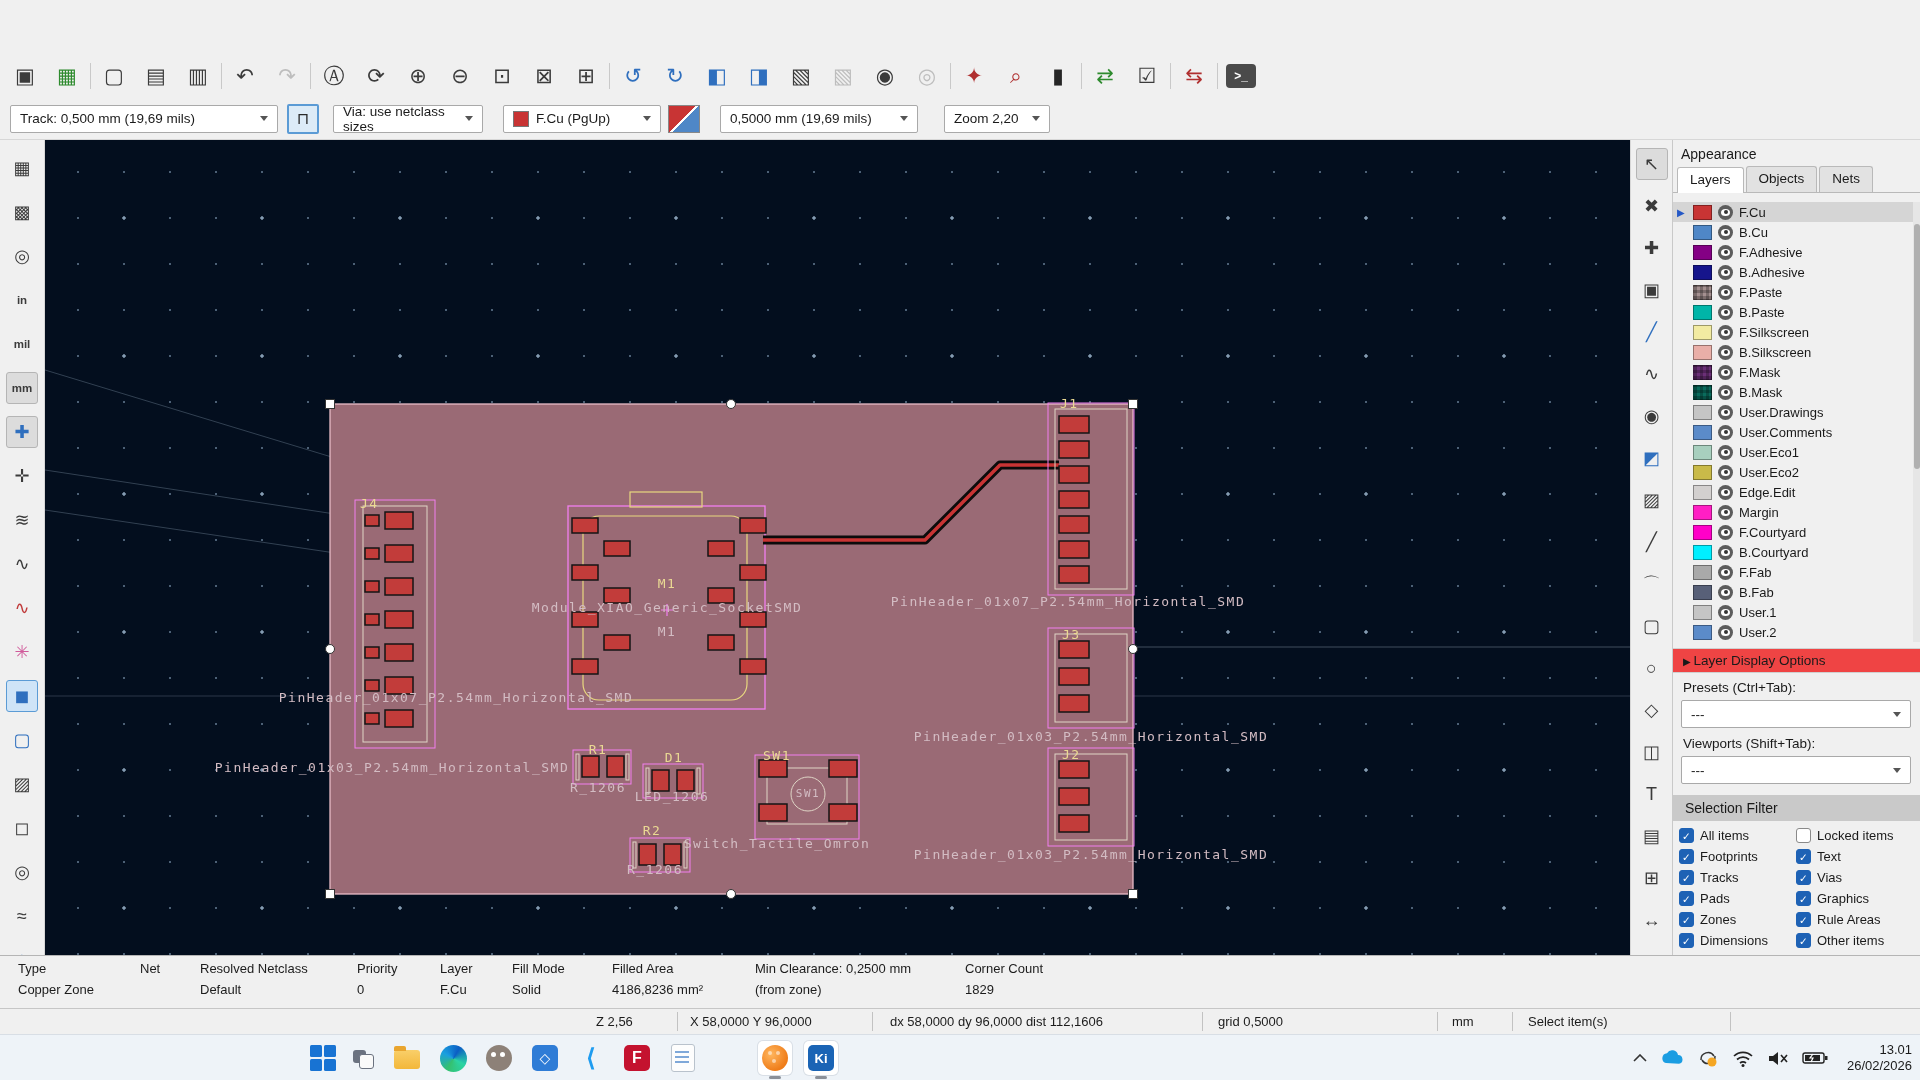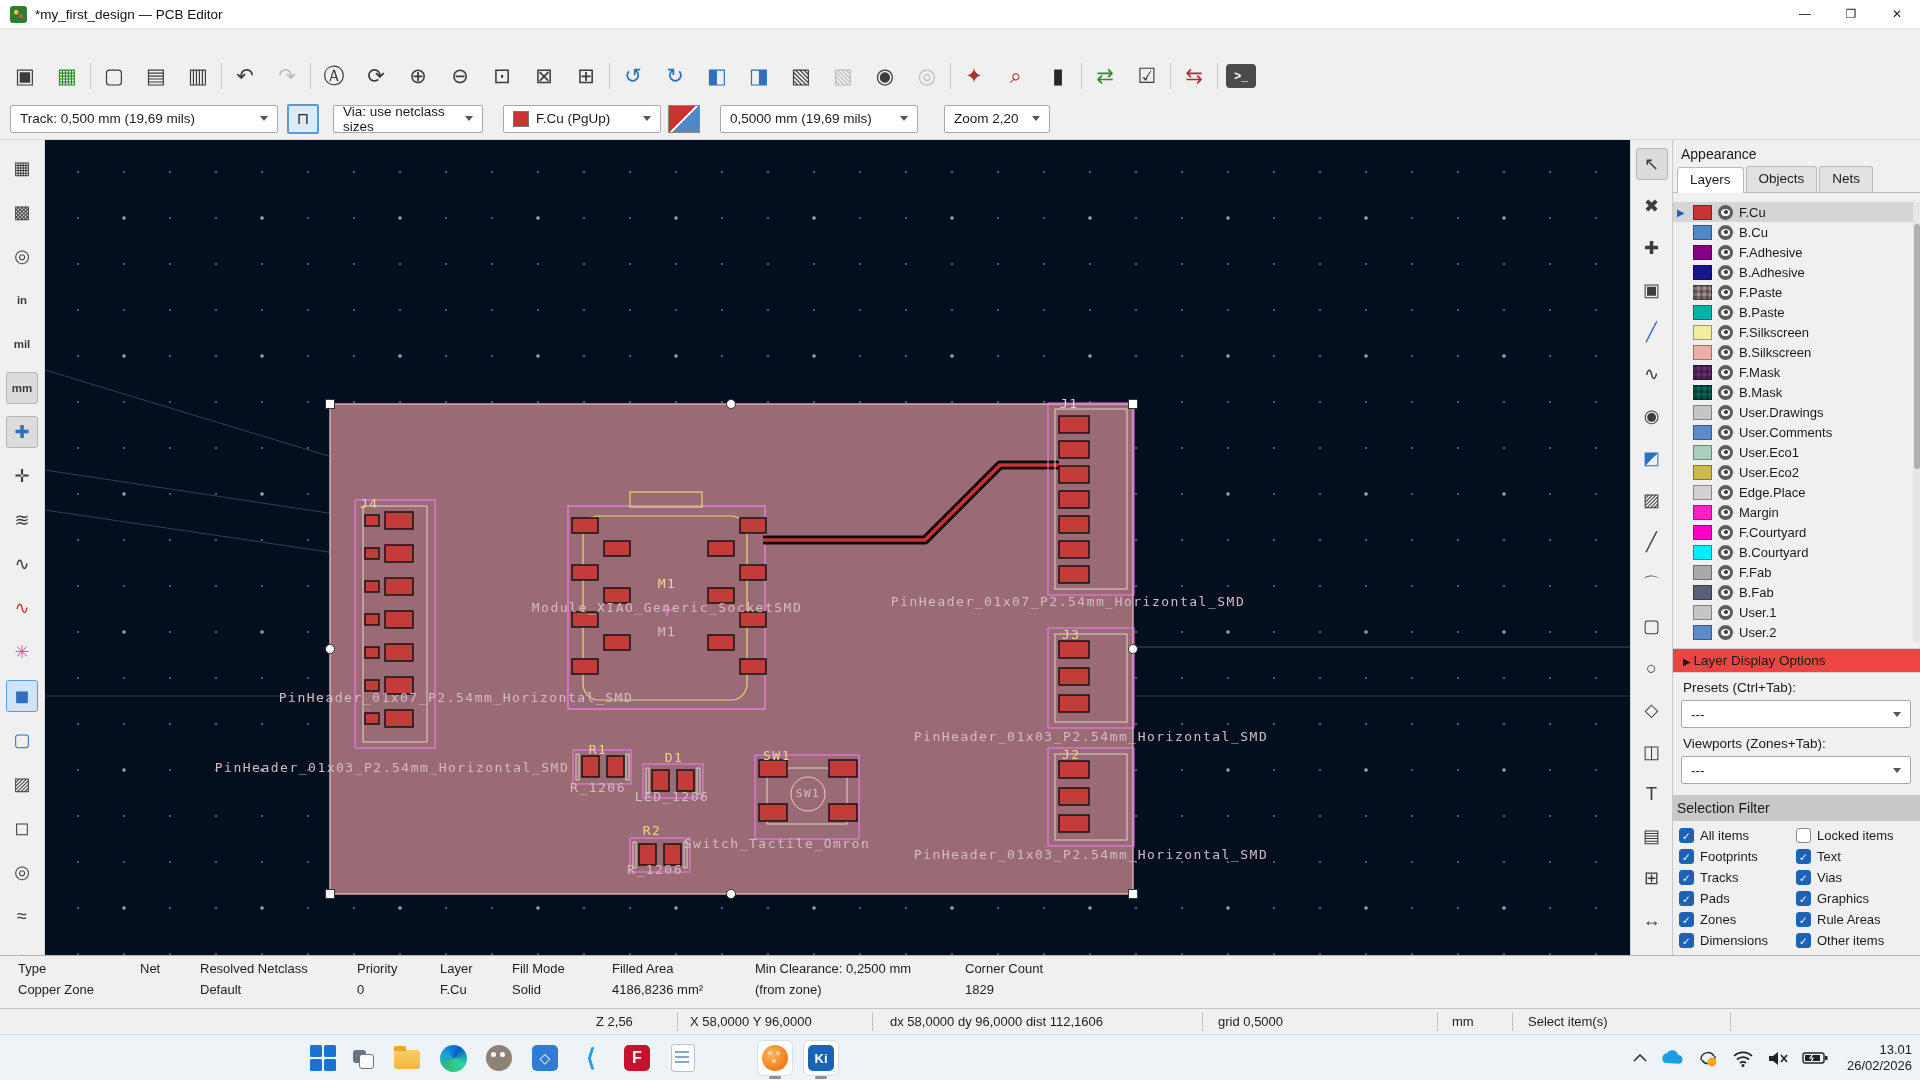--- a/index.html
+++ b/index.html
@@ -75,21 +75,21 @@
   .eye{width:15px;height:15px;border-radius:50%;background:#5c5c5c;position:relative;flex:none;}
   .eye::after{content:"";position:absolute;left:3px;right:3px;top:4px;bottom:4px;background:#fff;border-radius:50%;}
   .eye::before{content:"";position:absolute;left:5.5px;top:5.5px;width:4px;height:4px;background:#333;border-radius:50%;z-index:1;}
   .layer-name{font-size:13px;color:#1a1a1a;white-space:nowrap;}
   #vscroll{position:absolute;left:240px;top:62px;width:8px;height:440px;background:#e6e6e6;}
   #vthumb{position:absolute;left:1px;top:22px;width:6px;height:245px;background:#b0b0b0;border-radius:3px;}
   #ldo{position:absolute;left:0;top:508px;width:248px;font-size:13.5px;color:#1a1a1a;padding:4px 0 4px 10px;background:#ef4444;border-top:1px solid #d0d0d0;border-bottom:1px solid #d0d0d0;box-sizing:border-box;}
   #ldo::before{content:"▶ ";font-size:10px;}
   .plabel{position:absolute;left:10px;font-size:13.5px;color:#1a1a1a;}
   .pcombo{position:absolute;left:8px;width:230px;height:28px;}
-  #sfbar{position:absolute;left:0;top:655px;width:248px;height:26px;background:#c9c9c9;display:flex;align-items:center;padding-left:4px;box-sizing:border-box;font-size:14px;color:#1a1a1a;}
+  #sfbar{position:absolute;left:0;top:655px;width:248px;height:26px;background:#c9c9c9;display:flex;align-items:center;padding-left:12px;box-sizing:border-box;font-size:14px;color:#1a1a1a;}
   #sfgrid{position:absolute;left:6px;top:688px;width:240px;display:grid;grid-template-columns:117px 117px;row-gap:6px;}
   .sf-item{display:flex;align-items:center;gap:6px;}
   .cb{width:15px;height:15px;border-radius:3px;border:1px solid #8a8a8a;background:#fff;display:inline-flex;align-items:center;justify-content:center;font-size:10.5px;color:#fff;box-sizing:border-box;flex:none;}
   .cb.on{background:#1e62b5;border-color:#1e62b5;}
   .cb.on::after{content:"✓";}
   .sf-label{font-size:13px;color:#1a1a1a;white-space:nowrap;}
   
   #props{position:absolute;left:0;top:955px;width:1920px;height:53px;background:#f0f0f0;border-top:1px solid #b5b5b5;}
   .scol{position:absolute;top:5px;}
   .sh{font-size:13px;color:#1c1c1c;}
@@ -129,29 +129,20 @@
   .ic-kicad{width:26px;height:26px;border-radius:5px;background:#1a64b5;color:#fff;display:flex;align-items:center;justify-content:center;font-size:13px;font-weight:bold;}
   #tray{position:absolute;right:8px;top:0;height:46px;display:flex;align-items:center;gap:13px;}
   .trayicon{display:flex;align-items:center;justify-content:center;}
   #clock{text-align:right;font-size:13px;color:#1a1a1a;line-height:16px;margin-left:6px;}
 </style>
 </head>
 <body>
 
 <div id="root">
 
-  <div id="titlebar">
-    <span class="appicon"></span>
-    <span id="titletext">*my_first_design — PCB Editor</span>
-    <div id="wincontrols">
-      <span class="winbtn">—</span>
-      <span class="winbtn">❐</span>
-      <span class="winbtn">✕</span>
-    </div>
-  </div>
 
 
   <div id="toolbar1">
     <span class="ticon">▣</span>
       <span class="ticon green">▦</span>
       <span class="ticon divider"></span>
       <span class="ticon">▢</span>
       <span class="ticon">▤</span>
       <span class="ticon">▥</span>
       <span class="ticon divider"></span>
@@ -544,21 +535,21 @@
           <span class="sel-arrow"></span>
           <span class="swatch" style="background-color: rgb(201, 186, 73);"></span>
           <span class="eye"></span>
           <span class="layer-name">User.Eco2</span>
         </div>
 
         <div class="layer-row">
           <span class="sel-arrow"></span>
           <span class="swatch" style="background-color: rgb(211, 208, 207);"></span>
           <span class="eye"></span>
-          <span class="layer-name">Edge.Place</span>
+          <span class="layer-name">Edge.Edit</span>
         </div>
 
         <div class="layer-row">
           <span class="sel-arrow"></span>
           <span class="swatch" style="background-color: rgb(255, 31, 196);"></span>
           <span class="eye"></span>
           <span class="layer-name">Margin</span>
         </div>
 
         <div class="layer-row">
@@ -606,21 +597,21 @@
     </div>
     <div id="vscroll">
         <div id="vthumb"></div>
       </div>
     <div id="ldo">Layer Display Options</div>
     <div class="plabel" style="top:540px">Presets (Ctrl+Tab):</div>
     <div class="combo pcombo" style="top:560px">
       <span>---</span>
         <span class="dd-arrow"></span>
     </div>
-    <div class="plabel" style="top:596px">Viewports (Zones+Tab):</div>
+    <div class="plabel" style="top:596px">Viewports (Shift+Tab):</div>
     <div class="combo pcombo" style="top:616px">
       <span>---</span>
         <span class="dd-arrow"></span>
     </div>
     <div id="sfbar">Selection Filter</div>
     <div id="sfgrid">
 
         <label class="sf-item">
           <span class="cb on"></span>
           <span class="sf-label">All items</span>

